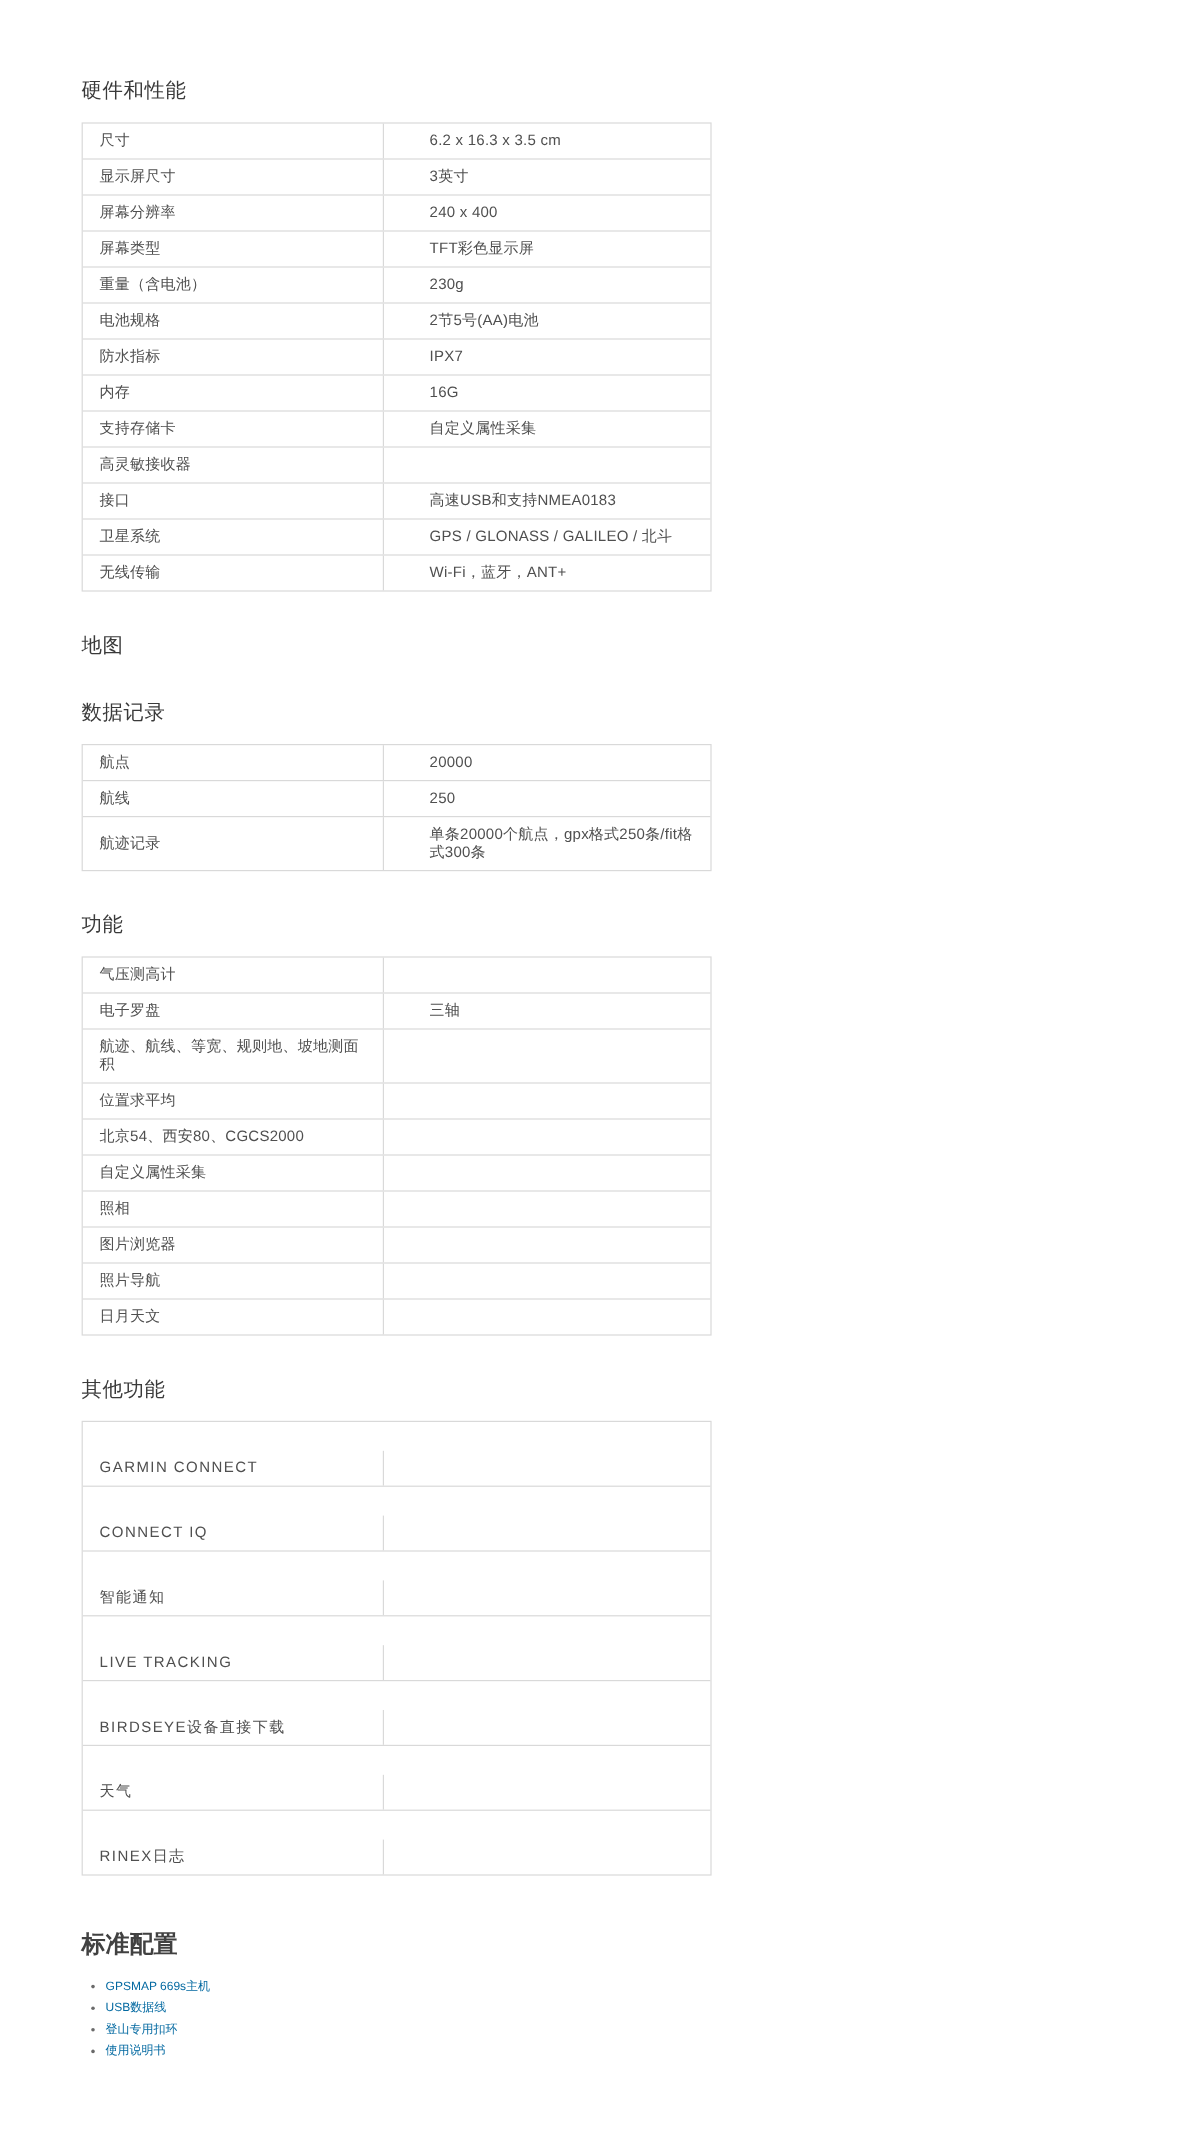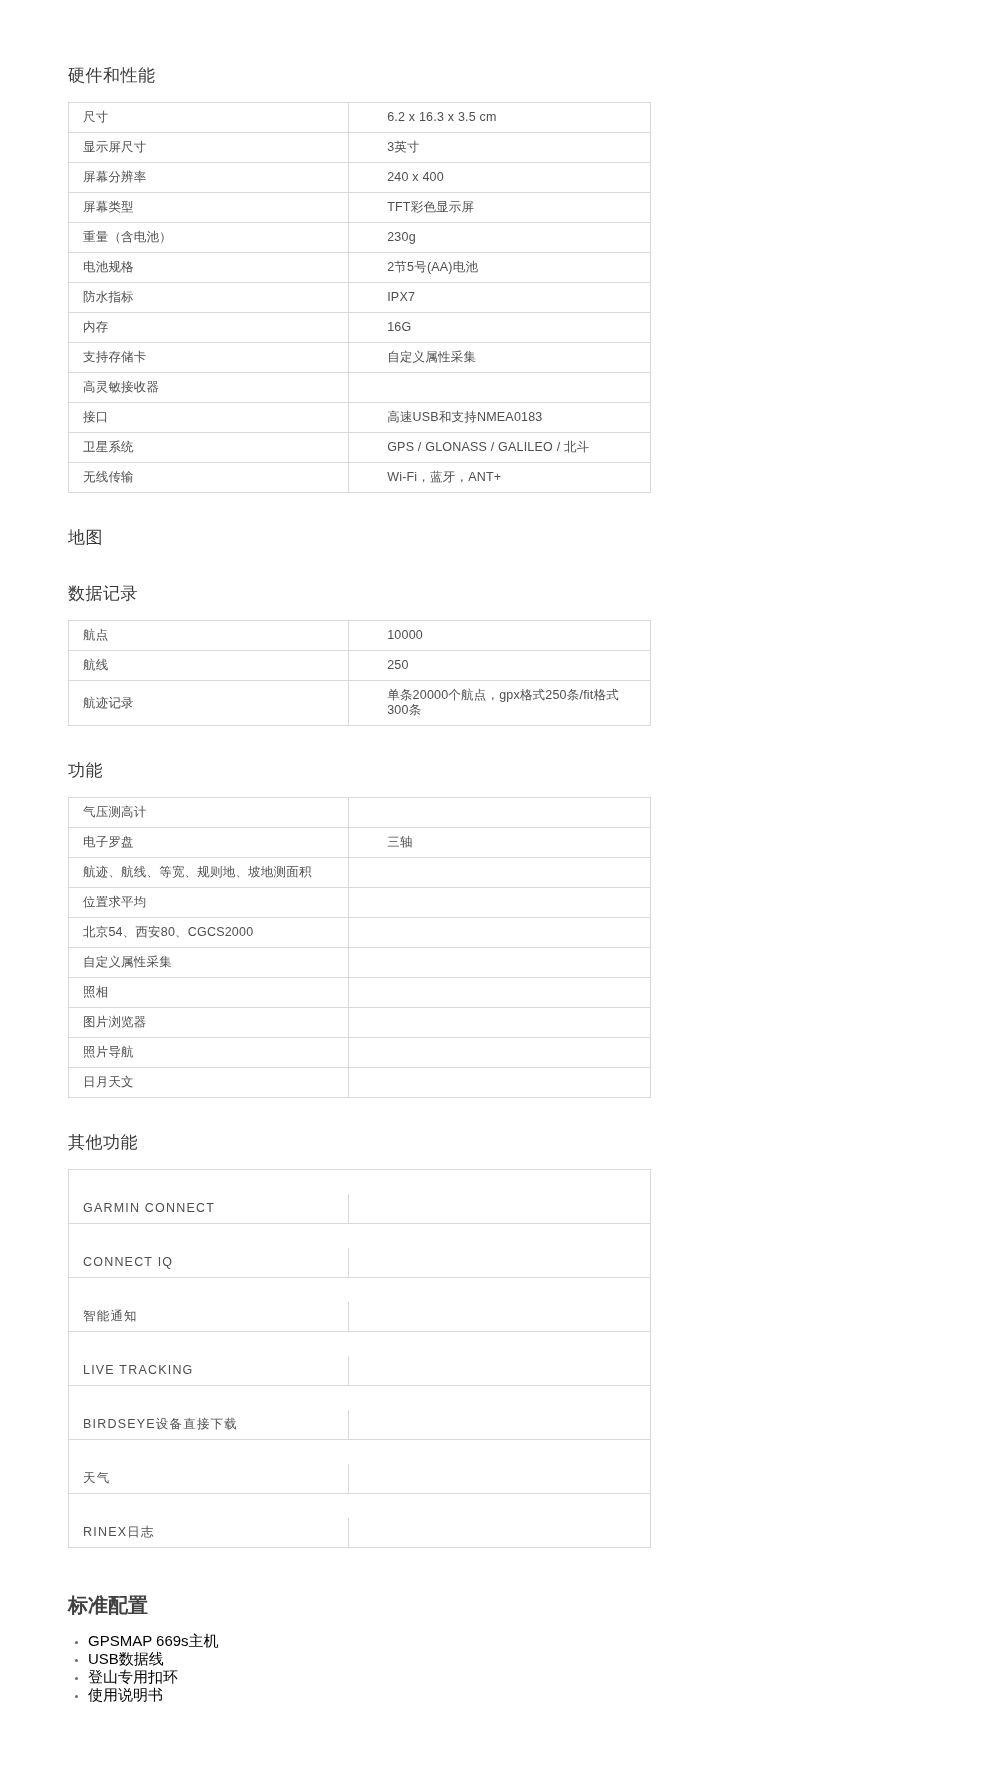--- a/index.html
+++ b/index.html
@@ -14,21 +14,21 @@
     color: #4a4a4a;
     -webkit-font-smoothing: antialiased;
   }
   .page {
     box-sizing: border-box;
     padding: 64px 0 0 68px;
     width: 671px;
   }
   .spec-section {
     margin-bottom: 33px;
-    width: 583px;
+    width: 525px;
   }
   .section-title {
     font-size: 17px;
     font-weight: 400;
     color: #3a3a3a;
     margin: 0 0 15px 0;
     letter-spacing: 0.5px;
   }
   .spec-table {
     border: 1px solid #d9d9d9;
@@ -70,23 +70,23 @@
     font-weight: 700;
     color: #414141;
     margin: 0 0 13px 0;
   }
   .std-config-list {
     margin: 0;
     padding: 0 0 0 20px;
     list-style: disc;
   }
   .std-config-list li {
-    font-size: 15px;
+    font-size: 10px;
     line-height: 18px;
-    color: #000000;
+    color: #0369a1;
   }
   .std-config-list li::marker { color: #6a6a6a; font-size: 10px; }
 </style>
 </head>
 <body>
 
 <div class="page">
   <main>
       <section class="spec-section" data-section-index="0">
         <h2 class="section-title">硬件和性能</h2>
@@ -146,21 +146,21 @@
         </div>
       </section>
       <section class="spec-section" data-section-index="1">
         <h2 class="section-title">地图</h2>
       </section>
       <section class="spec-section" data-section-index="2">
         <h2 class="section-title">数据记录</h2>
         <div class="spec-table">
           <div class="spec-row">
             <div class="cell label">航点</div>
-            <div class="cell value">10000</div>
+            <div class="cell value">20000</div>
           </div>
           <div class="spec-row">
             <div class="cell label">航线</div>
             <div class="cell value">250</div>
           </div>
           <div class="spec-row">
             <div class="cell label">航迹记录</div>
             <div class="cell value">单条20000个航点，gpx格式250条/fit格式300条</div>
           </div>
         </div>

